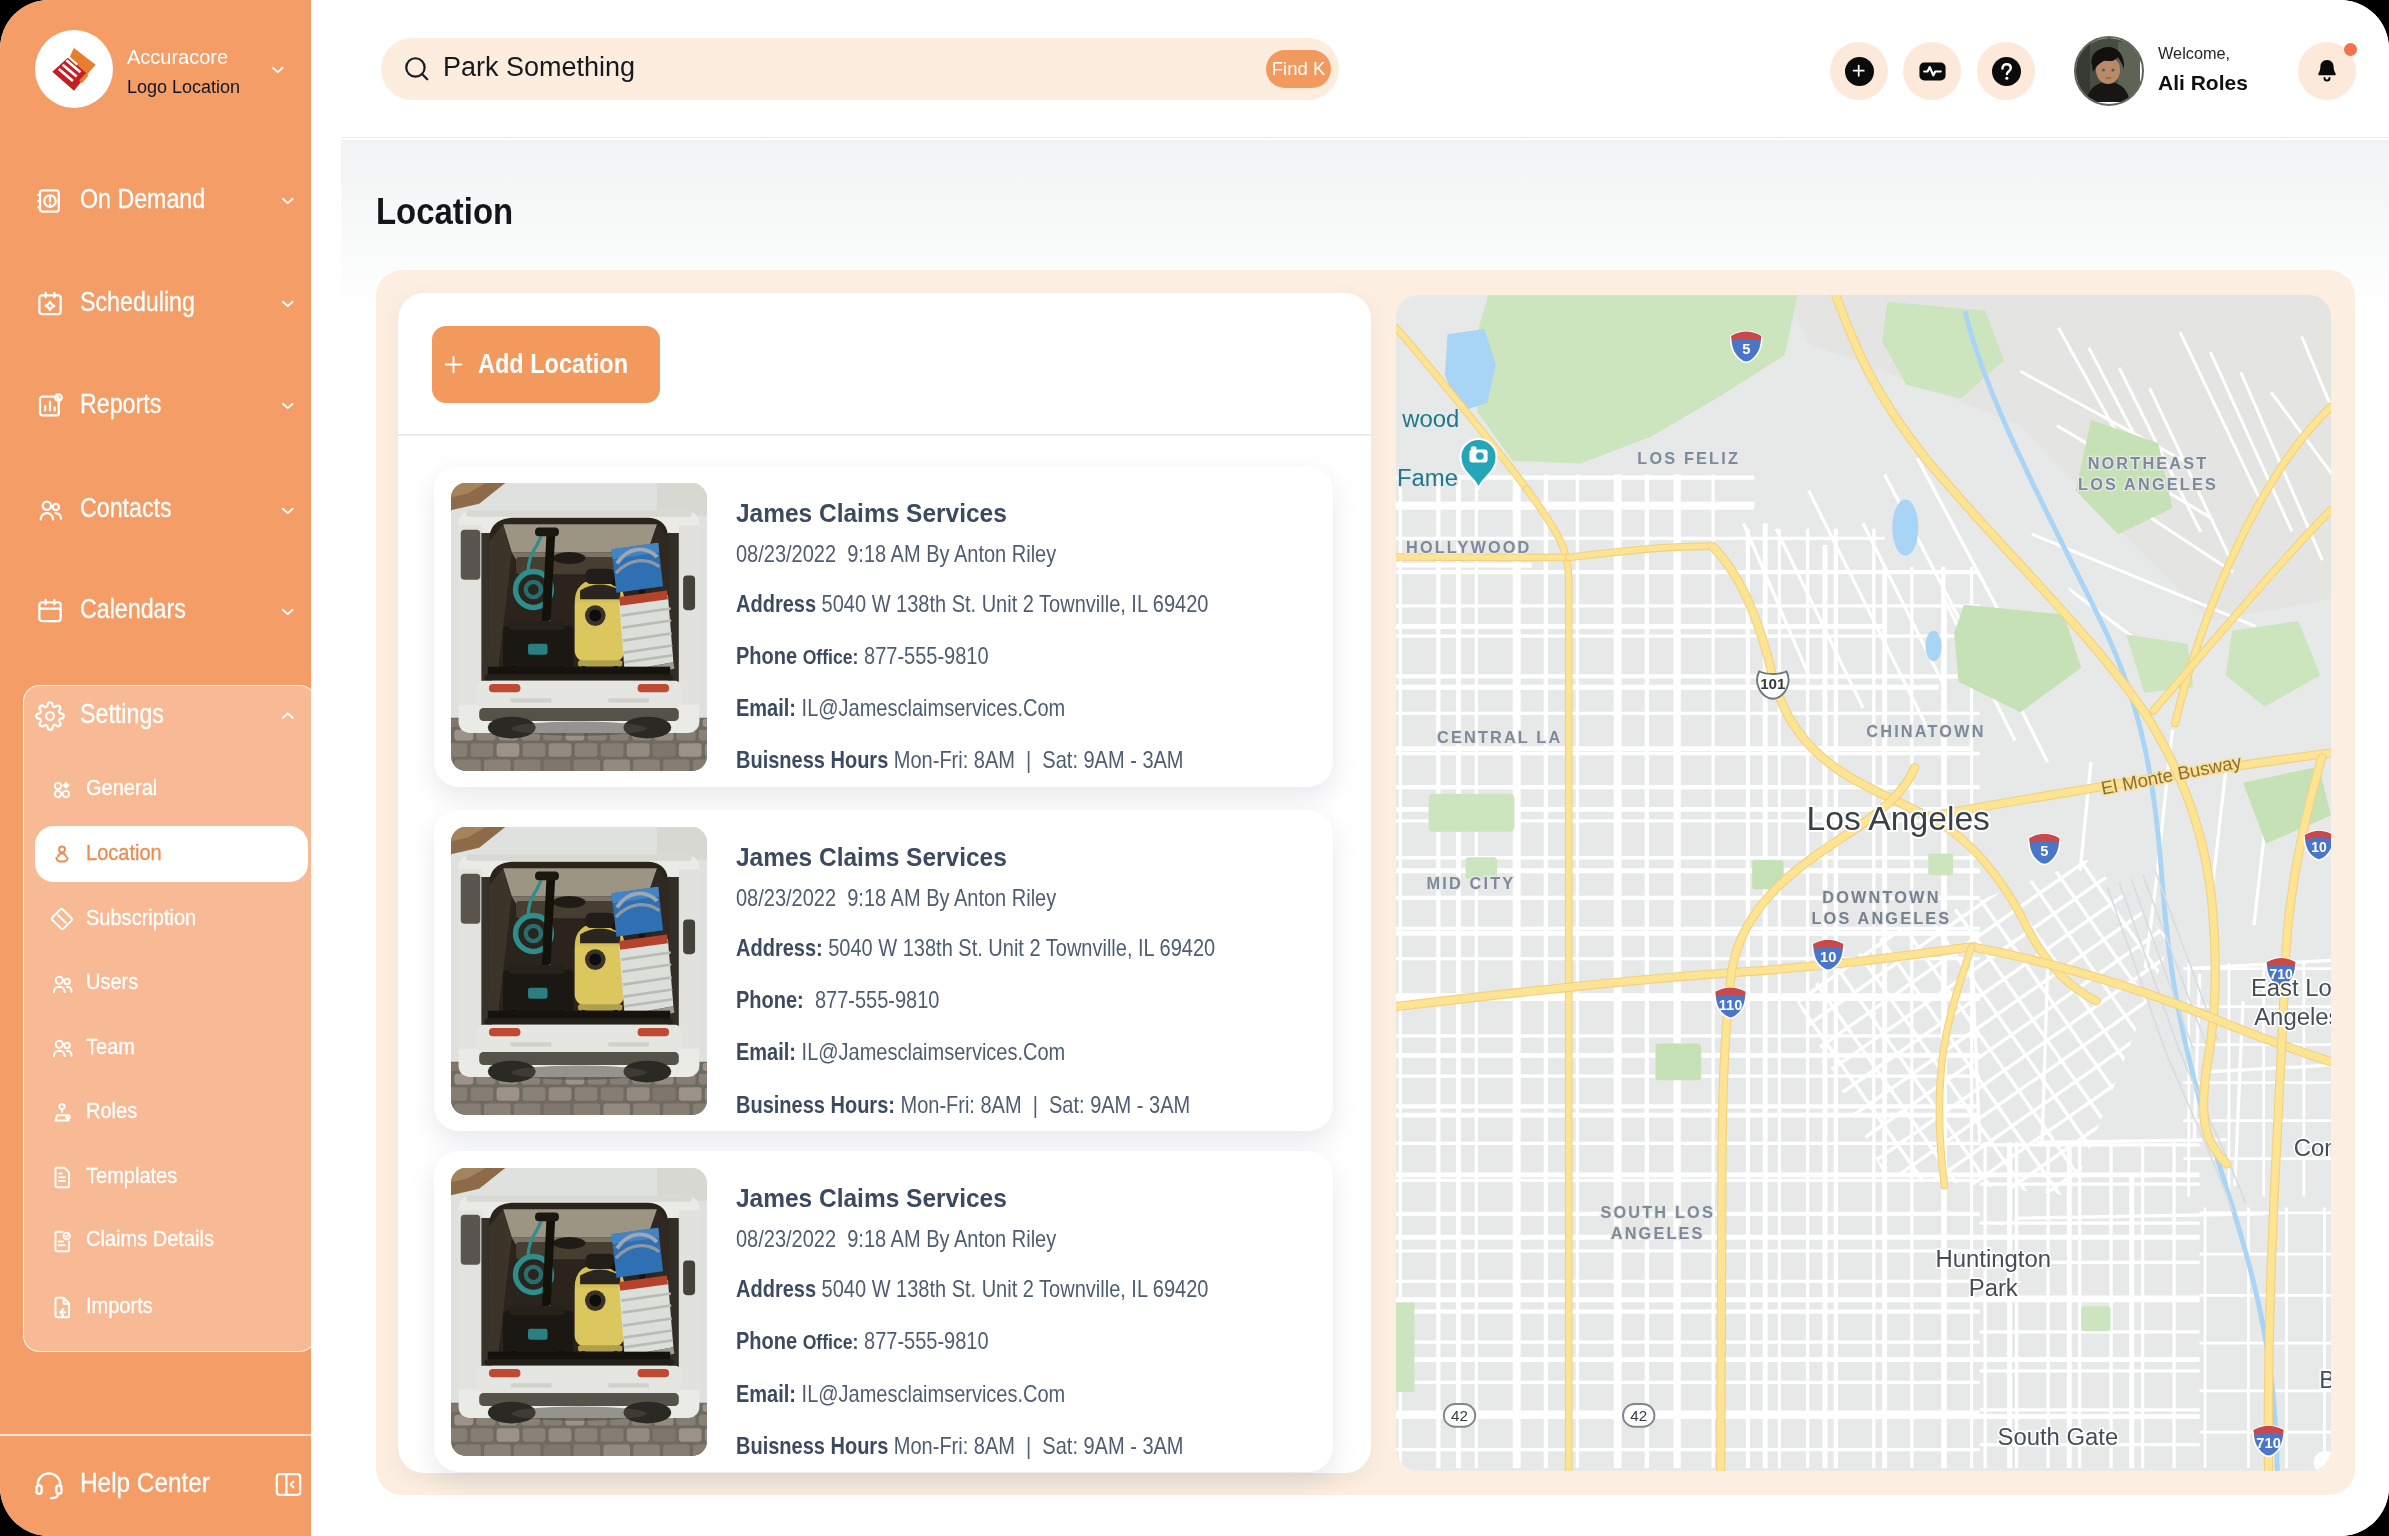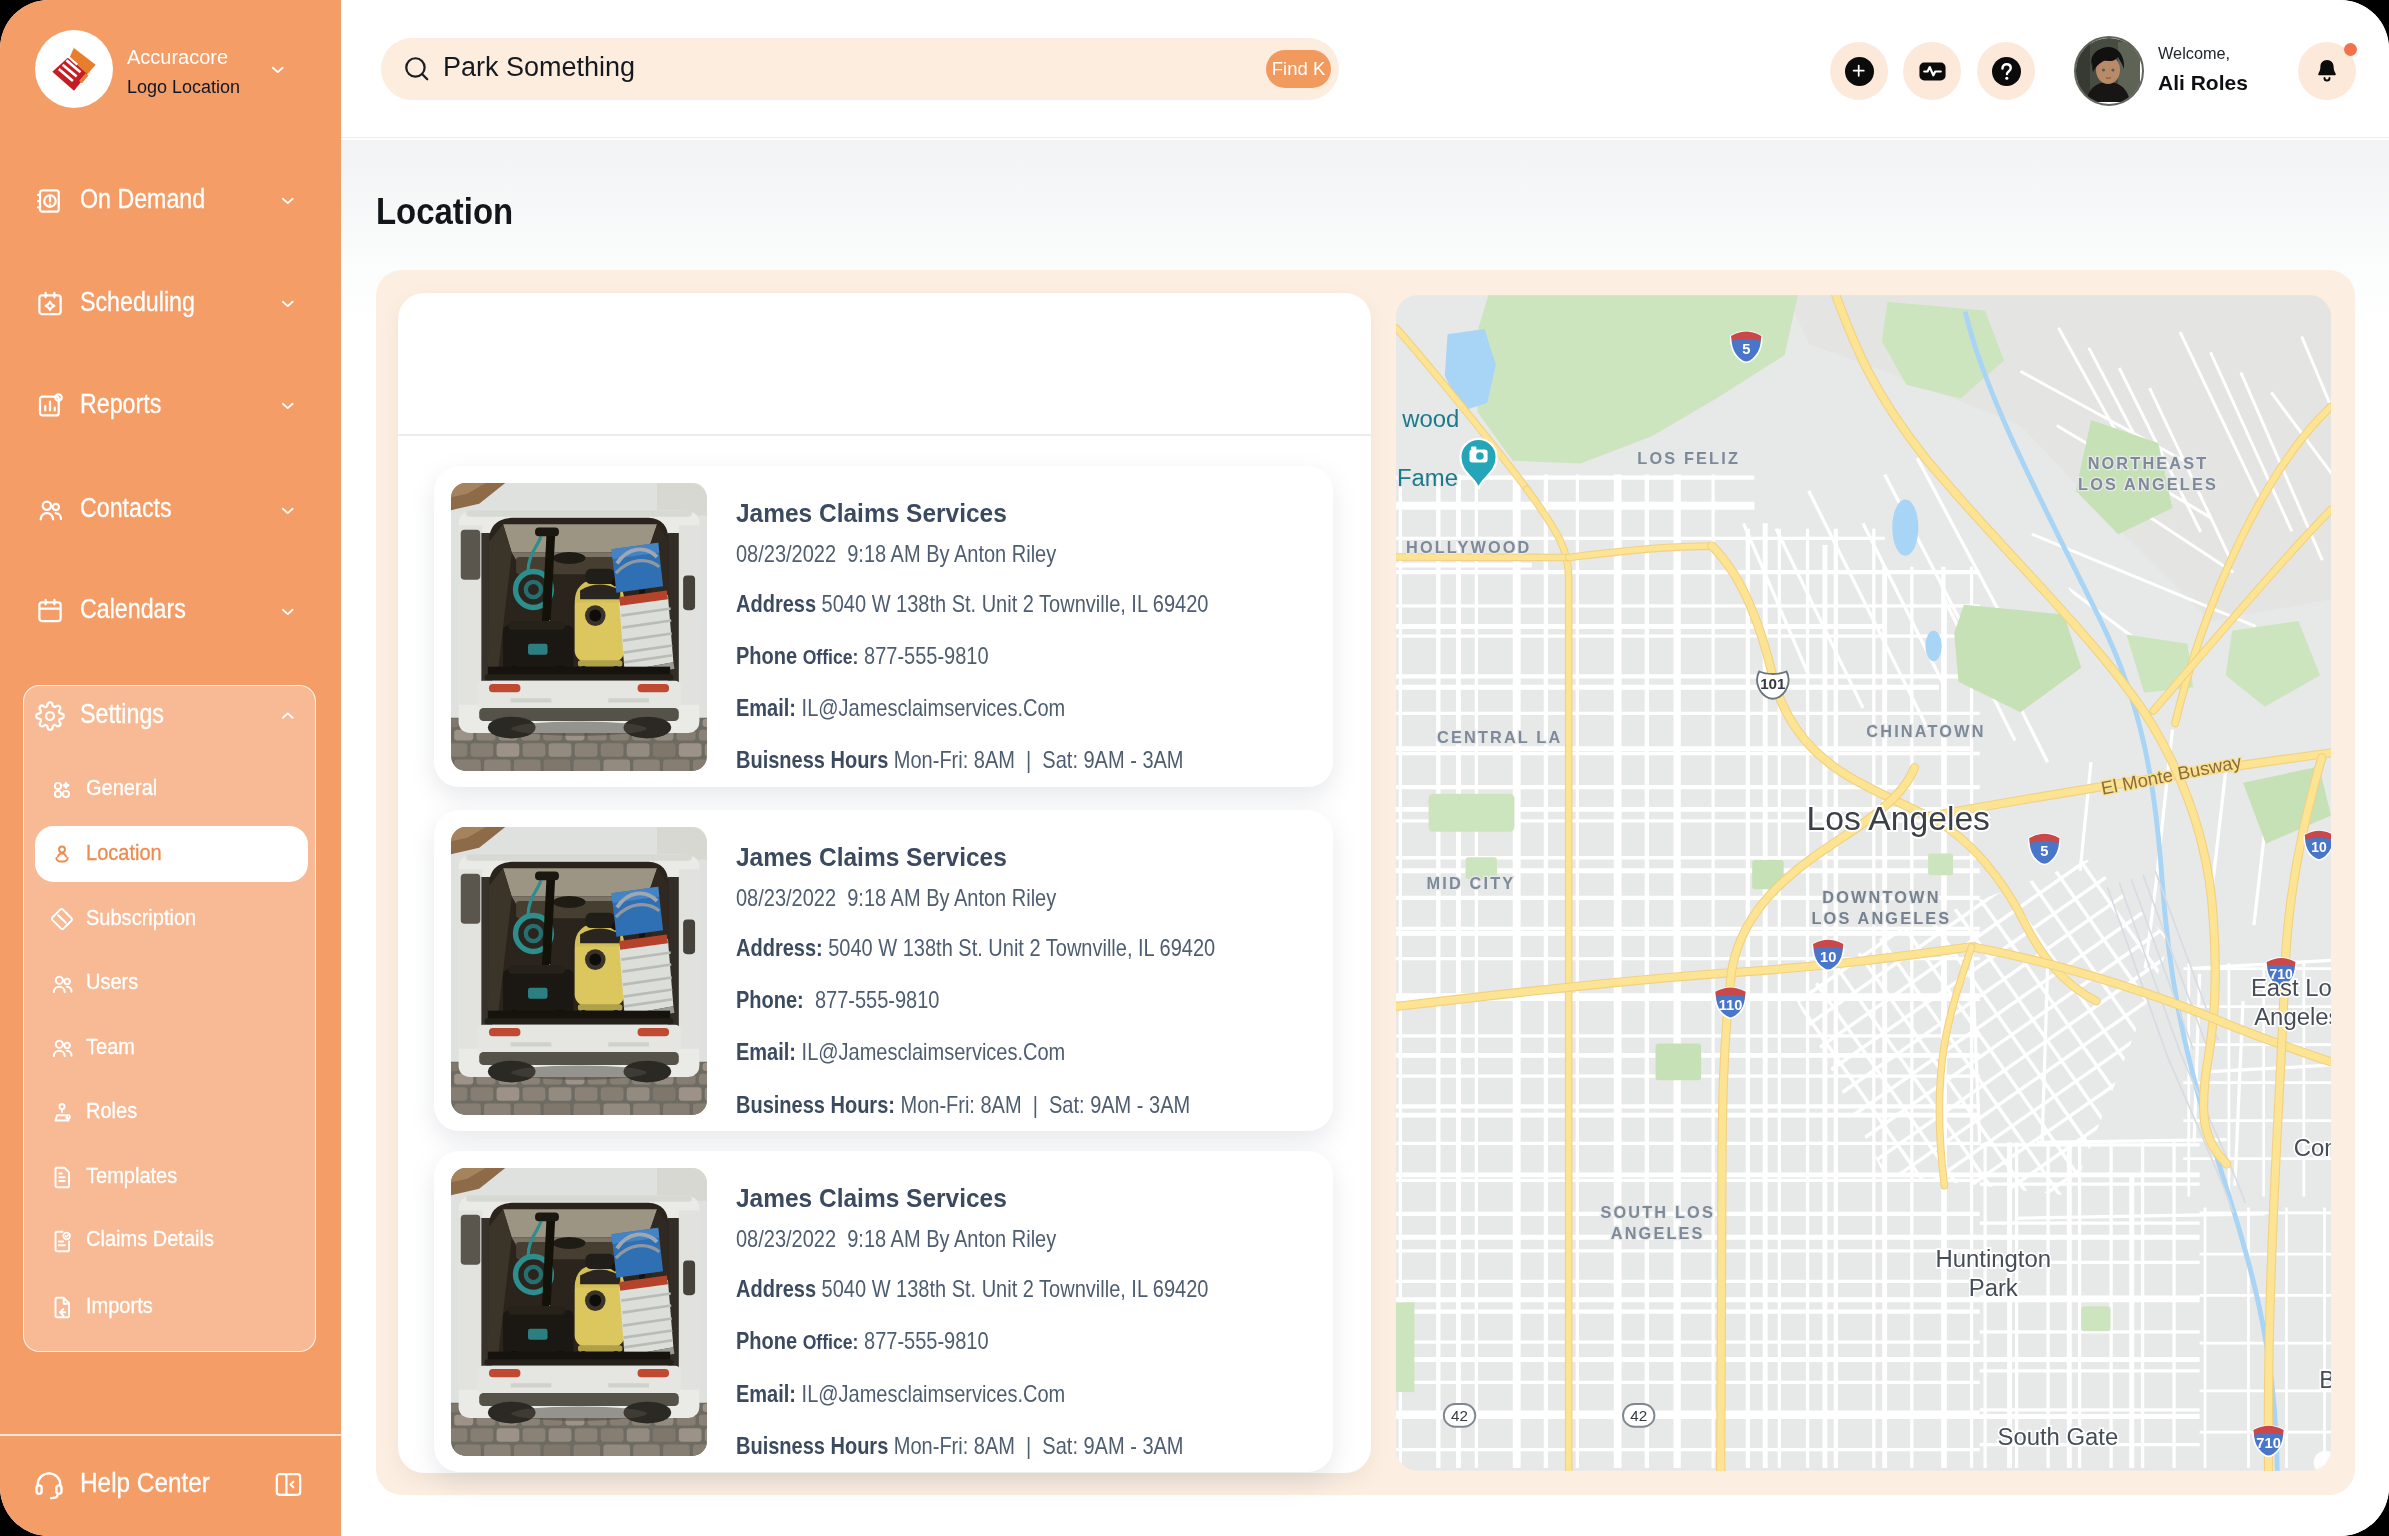--- a/index.html
+++ b/index.html
@@ -1,27 +1,33 @@
 <!DOCTYPE html>
 <html style="font-size:8.7px"><head><meta charset="utf-8">
 <style>
 *{margin:0;padding:0;box-sizing:border-box}
 html,body{width:2389px;height:1536px;background:#000;font-family:"Liberation Sans",sans-serif;-webkit-font-smoothing:antialiased}
 .page{position:absolute;left:0;top:0;width:2389px;height:1536px;background:#fff;border-radius:49px;overflow:hidden}
-.sidebar{position:absolute;left:0;top:0;width:341px;height:1536px;background:#f49d66}
+.sidebar{position:absolute;left:0;top:0;width:311px;height:1536px;background:#f49d66}
 .header{position:absolute;left:341px;top:0;width:2048px;height:138px;background:#fff;border-bottom:1.6px solid #eaecef}
 .content{position:absolute;left:341px;top:140px;width:2048px;height:1396px;background:linear-gradient(180deg,#f1f3f4 0%,#fbfcfc 9%,#ffffff 13%)}
 b{font-weight:700}
 </style></head>
 <body>
 <div class="page">
 <div class="content"></div>
     <div style="position:absolute;left:376px;top:191px;font-size:37px;font-weight:700;color:#131619;transform:scaleX(0.89);transform-origin:0 0">Location</div>
     <div style="position:absolute;left:376px;top:270px;width:1979px;height:1225px;border-radius:26px;background:#fceee0"></div>
     <div style="position:absolute;left:398px;top:293px;width:973px;height:1180px;border-radius:26px;background:#fff;box-shadow:0 7.6px 18.5px rgba(150,140,130,0.10)"></div>
+    <div style="position:absolute;left:432px;top:326px;width:228px;height:77px;border-radius:14px;background:#f29a5e;color:#fff;display:flex;align-items:center;justify-content:center;gap:12px;font-size:27px;font-weight:600">
+      <svg width="25" height="25" viewBox="0 0 24 24">
+        <path d="M12 4.5v15M4.5 12h15" stroke="#fff" stroke-width="1.8" stroke-linecap="round"></path>
+      </svg>
+      <span style="transform:scaleX(0.87);transform-origin:0 50%;display:inline-block;white-space:nowrap">Add Location</span>
+    </div>
     <div style="position:absolute;left:398px;top:434px;width:973px;height:1.6px;background:#e9ebee"></div>
     <div style="position:absolute;left:434px;top:466px;width:899px;height:321px;border-radius:25px;background:#fff;box-shadow:0 9.8px 24px rgba(125,135,150,0.18)"></div>
     <div style="position:absolute;left:451px;top:483px;width:256px;height:288px;border-radius:15px;overflow:hidden"><svg viewBox="0 0 472 530" width="256" height="288" preserveAspectRatio="none">
         <rect width="472" height="530" fill="#dfe1de"></rect>
         <polygon points="0,0 100,0 52,38 0,50" fill="#8d6b49"></polygon>
         <polygon points="0,0 64,0 30,20 0,26" fill="#a5835d"></polygon>
         <rect x="380" y="0" width="92" height="60" fill="#d6d8d1"></rect>
         <rect x="0" y="432" width="472" height="98" fill="#6e6b62"></rect>
         <rect x="-12" y="434" width="28" height="15" rx="6" fill="#7f776c"></rect>
         <rect x="22" y="434" width="28" height="15" rx="6" fill="#948b80"></rect>

